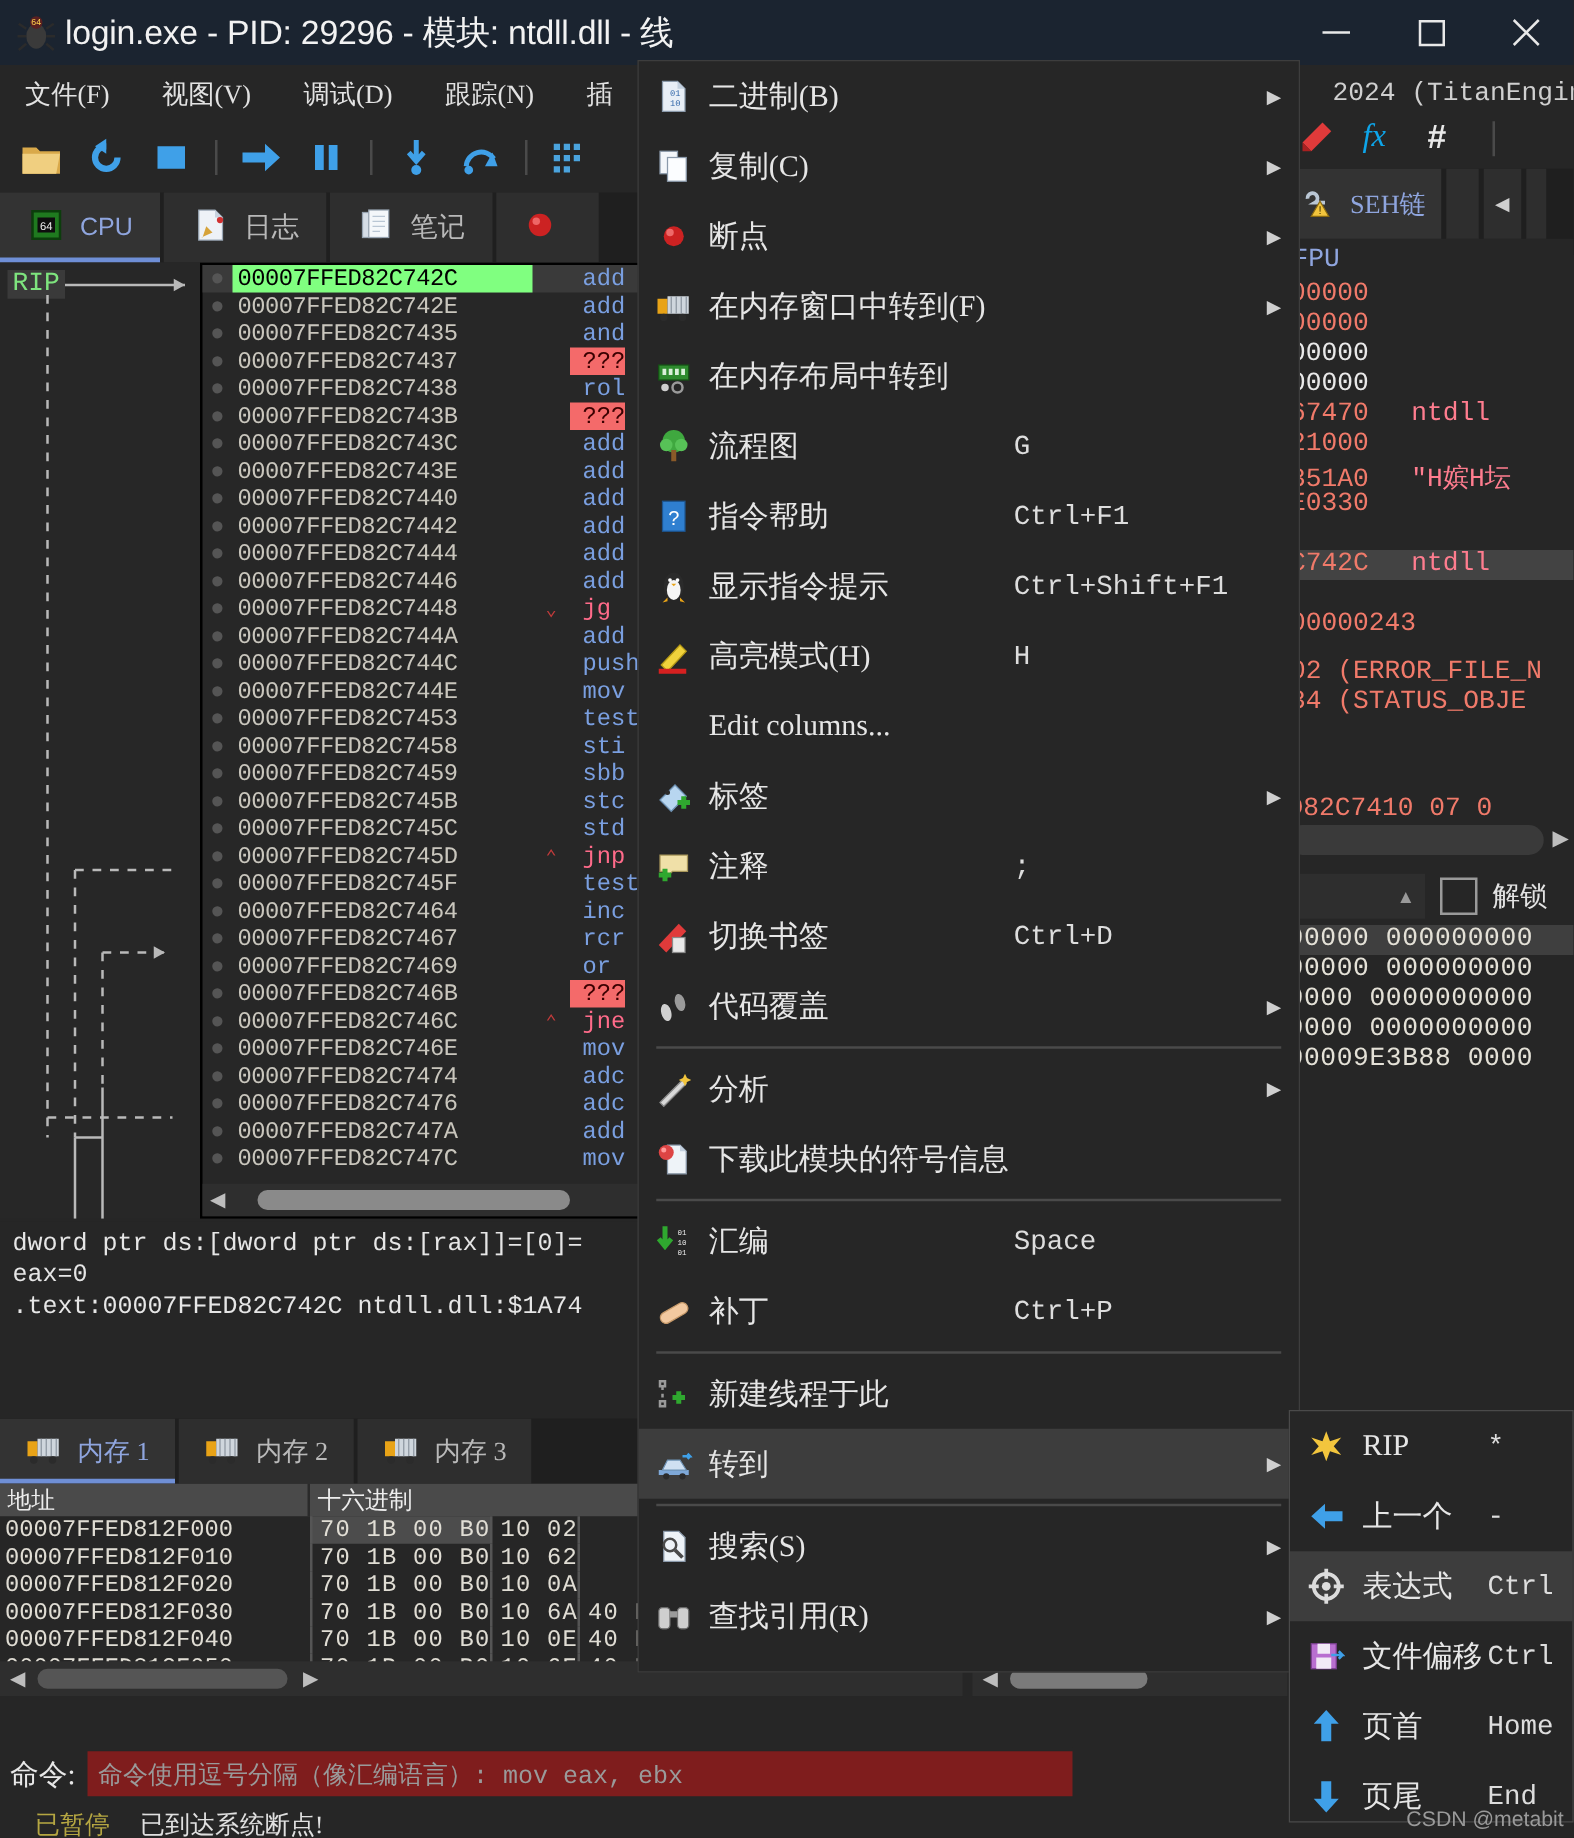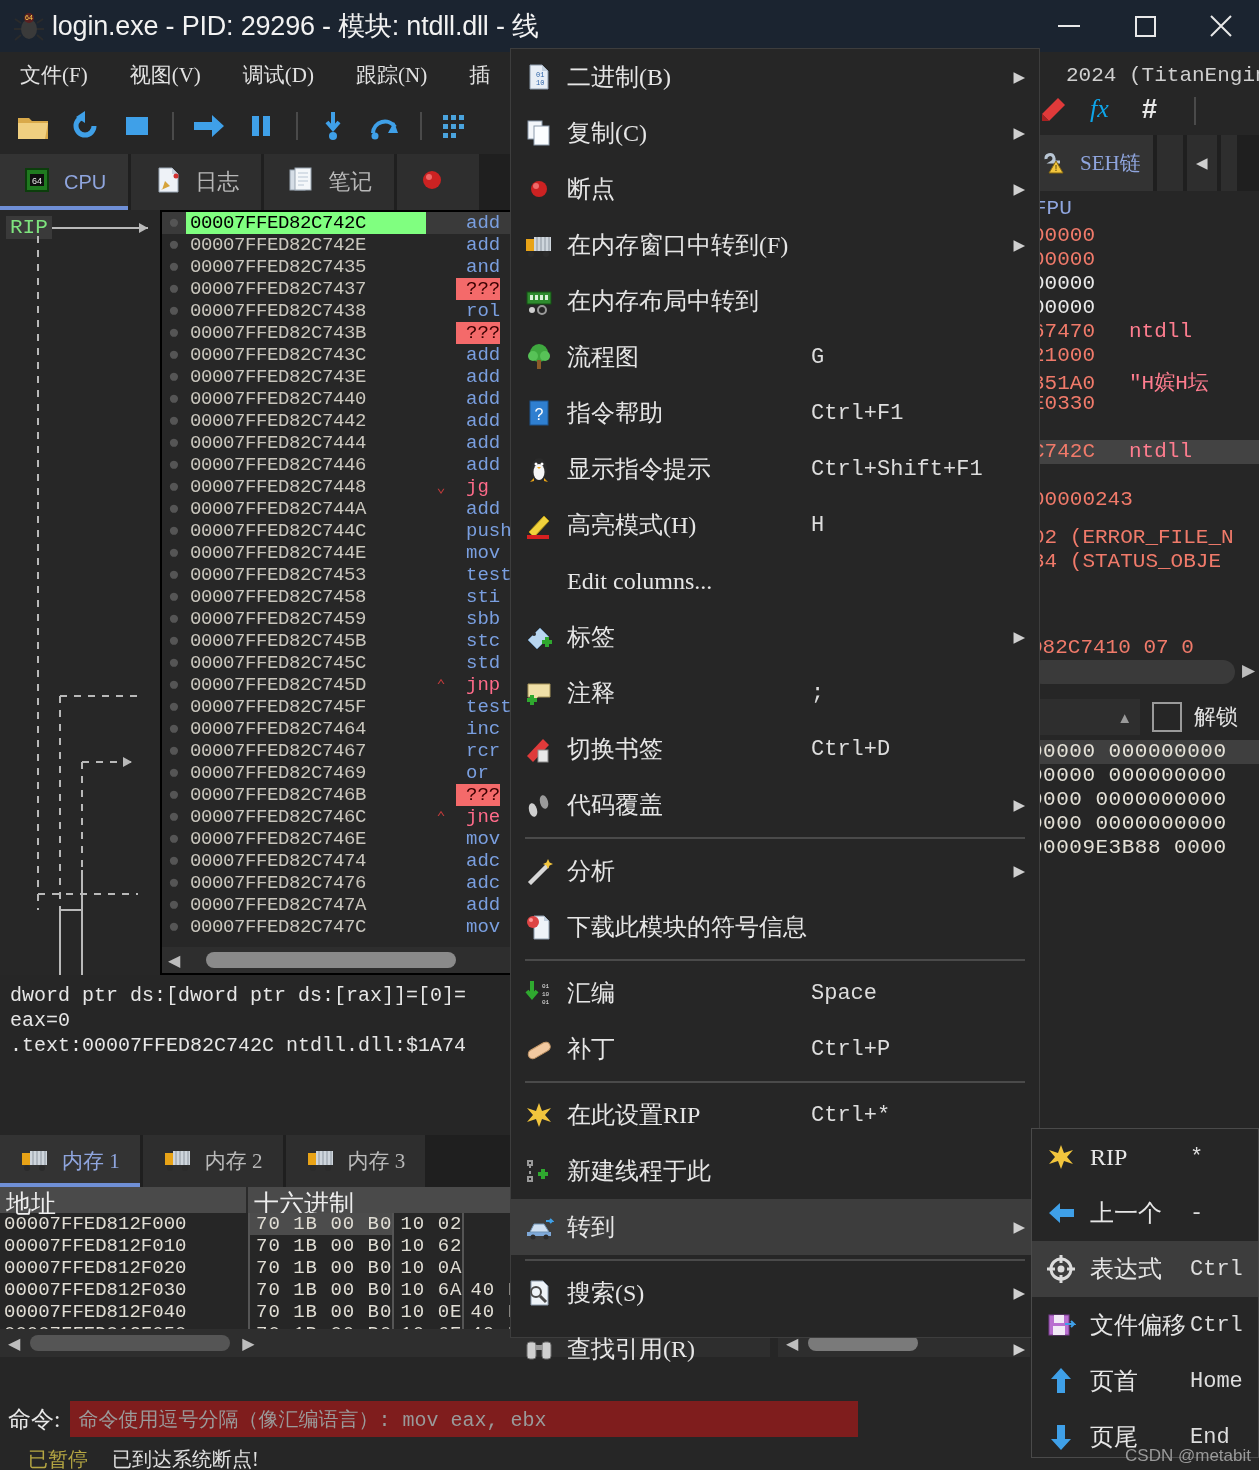--- a/index.html
+++ b/index.html
@@ -92,21 +92,21 @@
             display:flex; align-items:stretch;}
   .memtab{ display:flex; align-items:center; gap:12px; padding:0 20px; background:#2e2e2e;
            margin-right:3px; position:relative;}
   .memtab.active{background:#333;}
   .memtab.active:after{content:"";position:absolute;left:0;right:0;bottom:0;height:4px;background:#6f8fd6;}
   .memtab-label{font-size:21px;color:#b9b9b9;font-family:"Liberation Serif",serif;white-space:nowrap;}
   .memtab.active .memtab-label{color:#8fa5de;}
 
   
   .memdump{ position:absolute; left:0; top:1187px; width:770px; height:170px; background:#262626;}
-  .memhdr{ display:flex; height:26px; background:#4a4a4a; font-size:25px; color:#ededed;
+  .memhdr{ display:flex; height:26px; background:#4a4a4a; font-size:19px; color:#ededed;
            font-family:Liberation Mono, monospace;}
   .memhdr div{padding-left:6px; border-right:2px solid #2a2a2a;}
   .memrow{ display:flex; height:22px; font-family:"Liberation Mono",monospace; font-size:19px;
            color:#e0ddd4; white-space:nowrap;}
   .m-addr{ width:248px; padding-left:4px;}
   .m-hex{ padding-left:6px; border-left:2px solid #555; letter-spacing:1px;text-align:right;}
   .m-sel{background:#4c4c4c;}
   .dump-scroll{position:absolute;left:0;bottom:0;width:770px;height:28px;background:#2e2e2e;
                display:flex;align-items:center;}
 
@@ -936,29 +936,20 @@
             <rect x="3" y="12" width="24" height="9" rx="4.5" fill="#f2c9a0" stroke="#c79a6a" transform="rotate(-30 15 16)"></rect>
           </svg>
         </span>
         <span class="ctxlabel">补丁</span>
         <span class="ctxshort">Ctrl+P</span>
       </div>
       <div class="ctxsep"></div>
       <div class="ctxitem">
         <span class="ctxicon">
           <svg width="30" height="30" viewBox="0 0 30 30">
-            <path d="M15 3 l3 8 l9 -3 l-6 7 l6 7 l-9 -3 l-3 8 l-3 -8 l-9 3 l6 -7 l-6 -7 l9 3 Z" fill="#f2c53d"></path>
-          </svg>
-        </span>
-        <span class="ctxlabel">在此设置RIP</span>
-        <span class="ctxshort">Ctrl+*</span>
-      </div>
-      <div class="ctxitem">
-        <span class="ctxicon">
-          <svg width="30" height="30" viewBox="0 0 30 30">
             <g stroke="#9a9a9a" stroke-width="2" fill="none">
               <rect x="4" y="5" width="4" height="4"></rect>
                <path d="M6 9 v12" stroke-dasharray="3 3"></path>
               <rect x="4" y="21" width="4" height="4"></rect>
             </g>
                <path d="M14 18h10M19 13v10" stroke="#2fa82f" stroke-width="4"></path>
           </svg>
         </span>
         <span class="ctxlabel">新建线程于此</span>
       </div>

